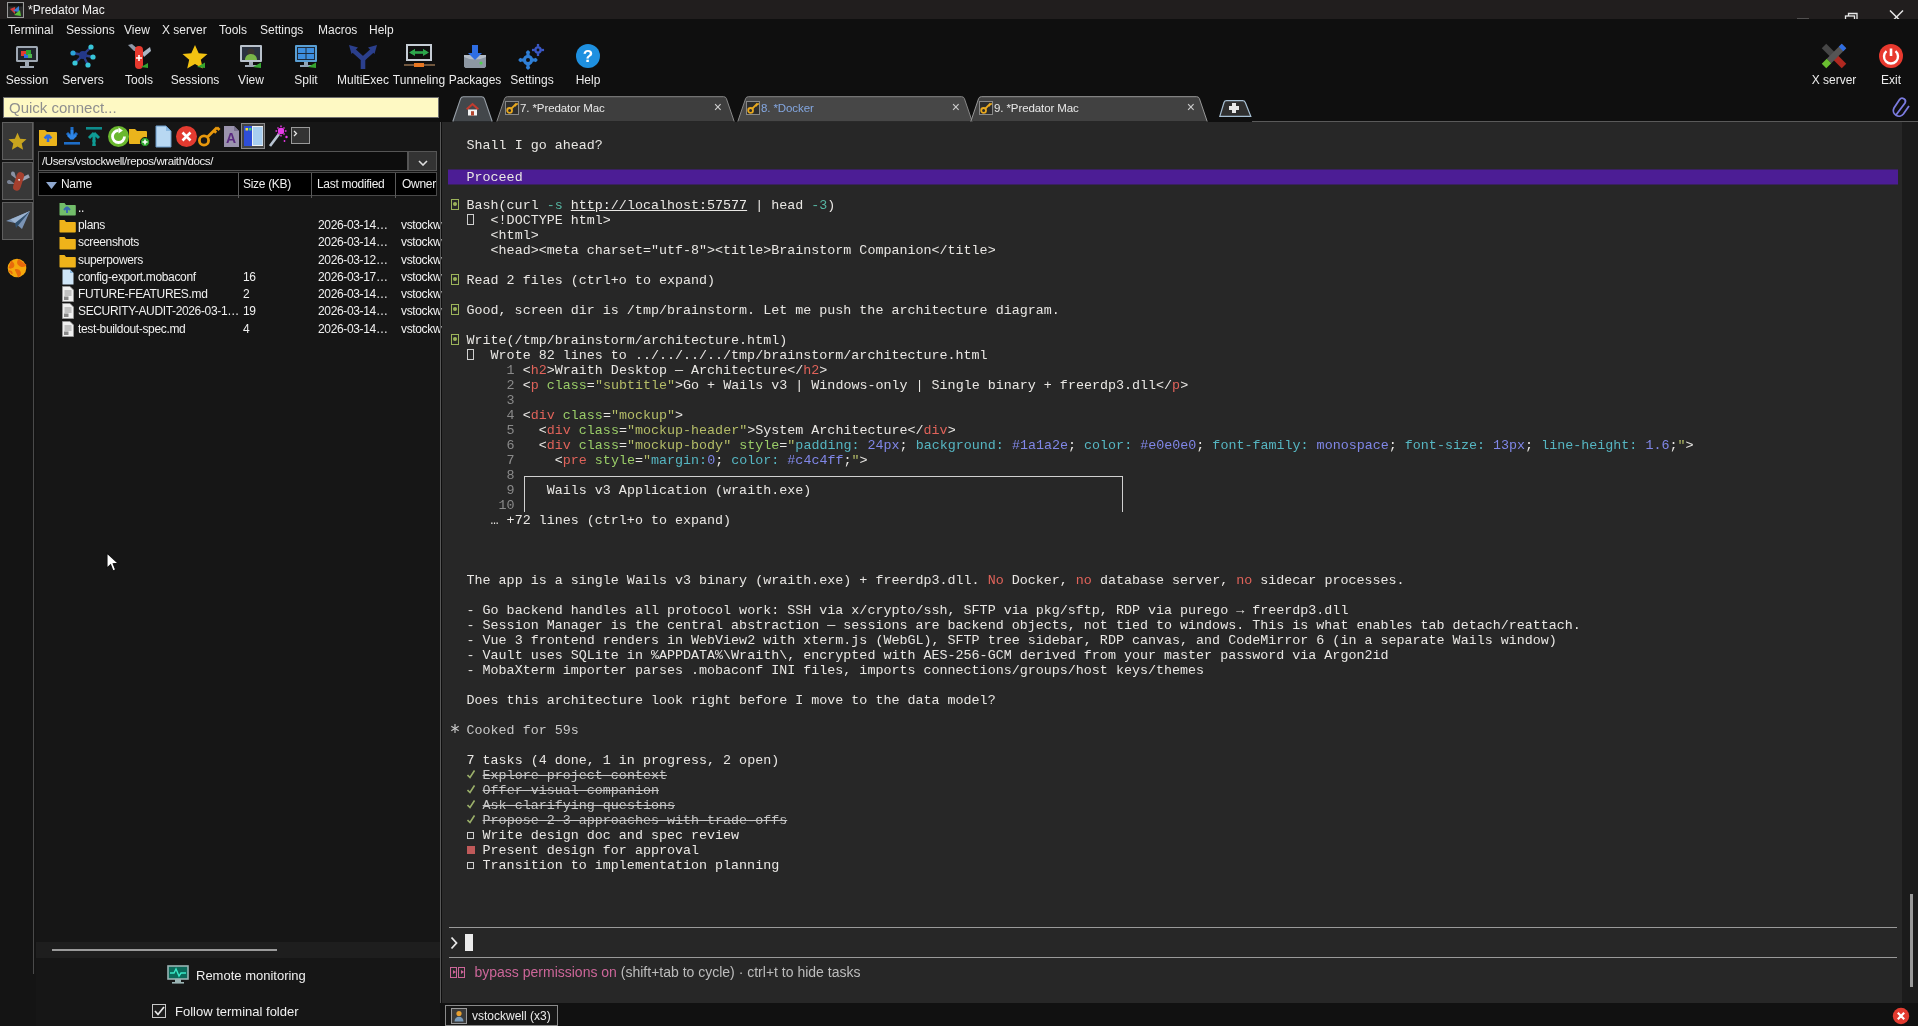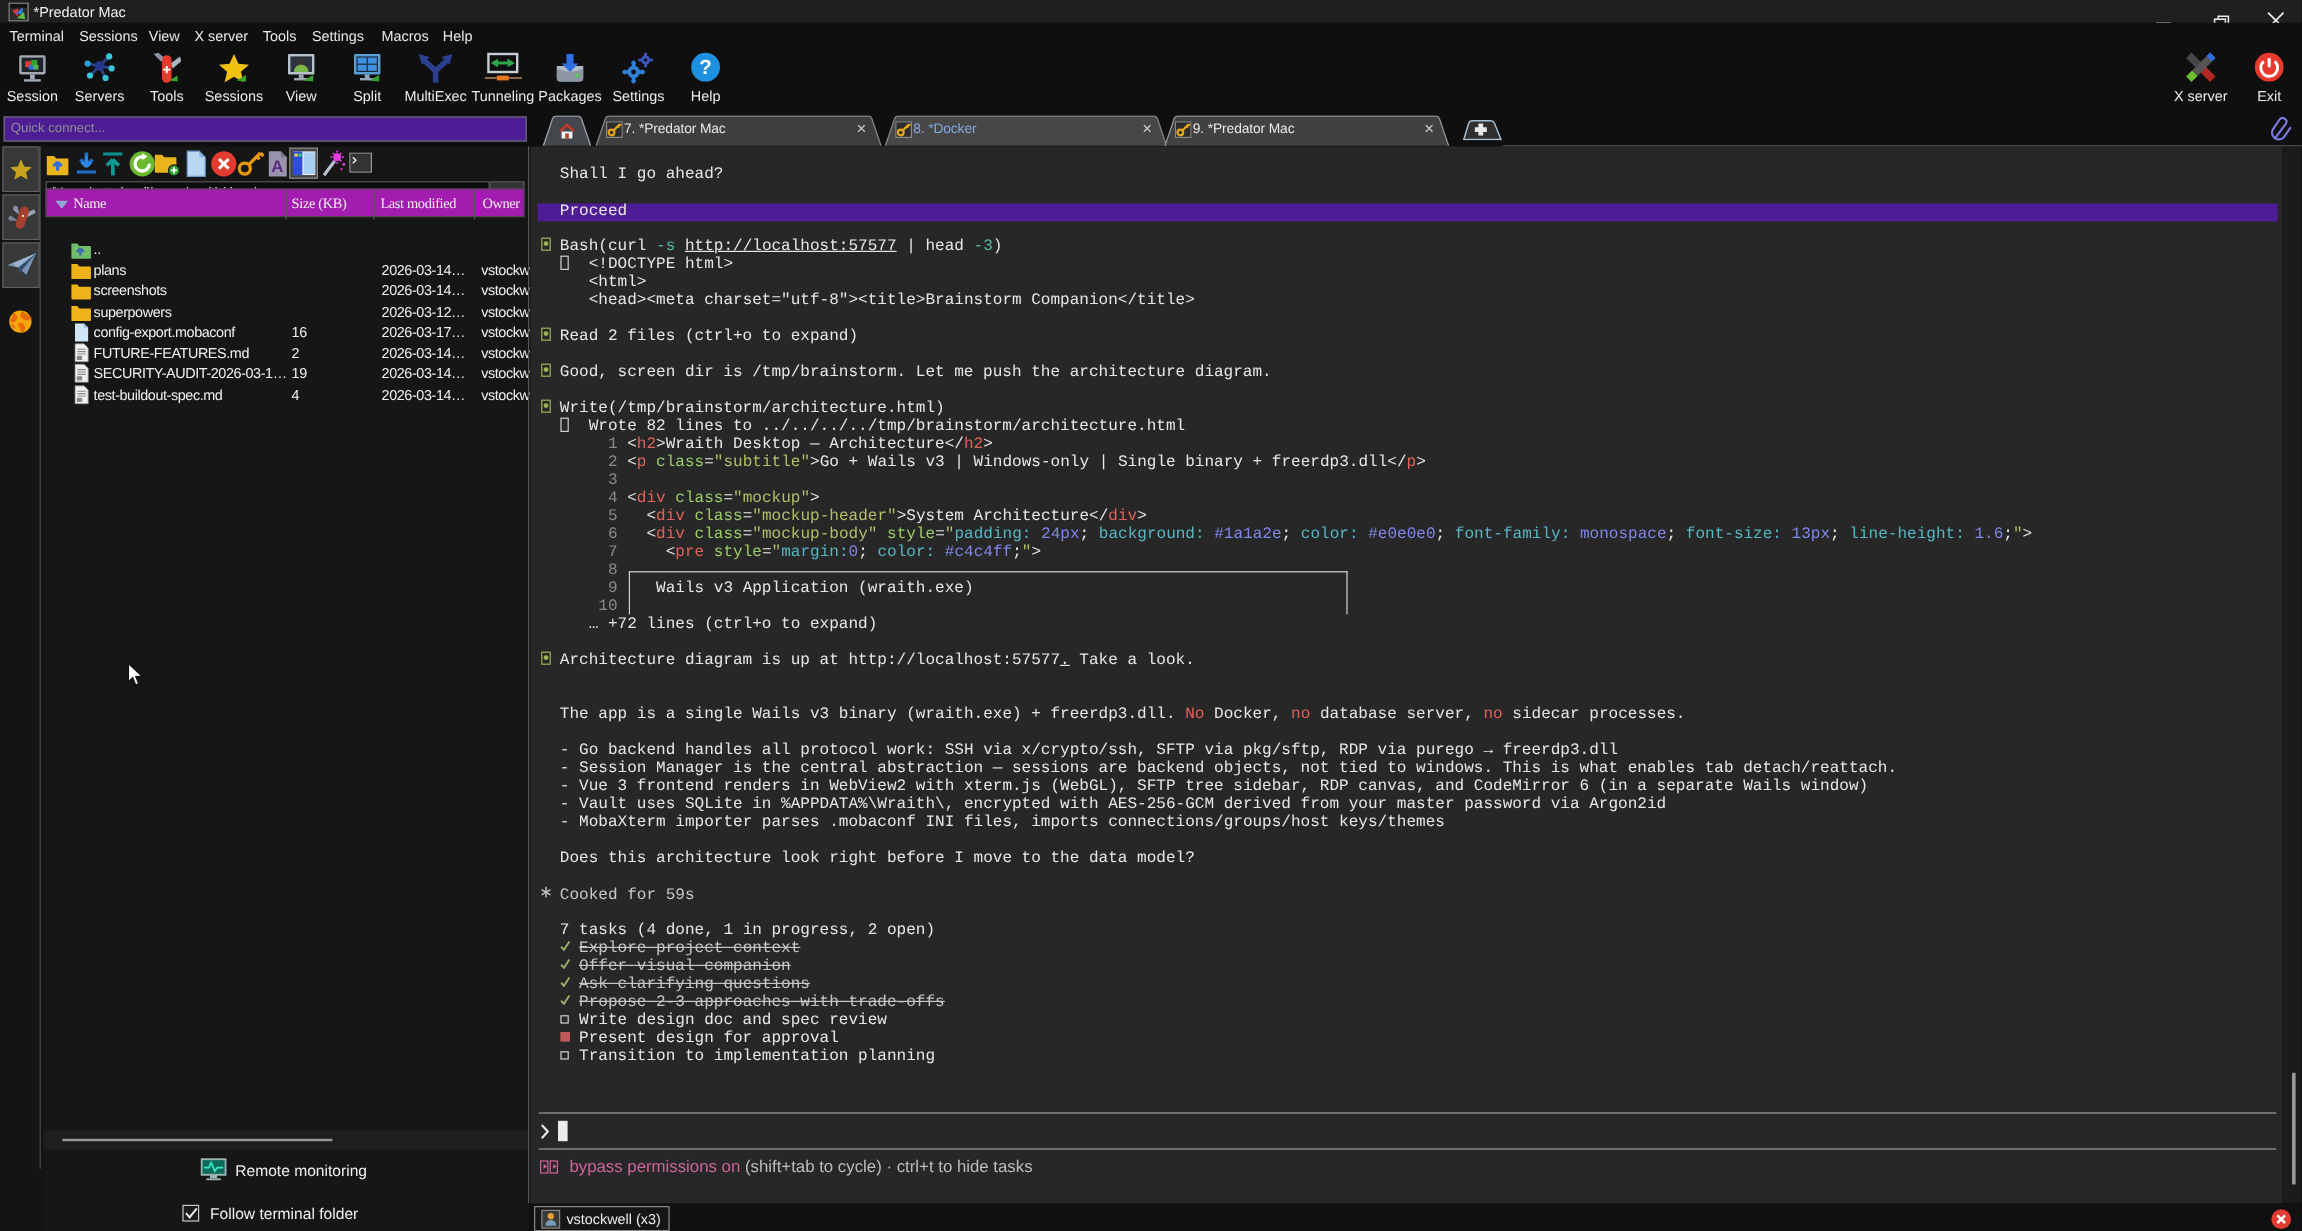--- a/index.html
+++ b/index.html
@@ -5,33 +5,33 @@
 .abs { position:absolute; }
 #titlebar { position:absolute; left:0; top:0; width:1918px; height:19px; background:#211e1e; }
 #title-text { position:absolute; left:28px; top:3px; color:#f2f2f2; font-size:12px; }
 #menubar { position:absolute; left:0; top:19px; width:1918px; height:21px; background:#0f0f0f; }
 .menu { position:absolute; top:4px; color:#eaeaea; font-size:12px; }
 #toolbar { position:absolute; left:0; top:40px; width:1918px; height:52px; background:#0f0f0f; }
 .tbi { position:absolute; top:3px; width:56px; text-align:center; }
 .tbi svg { display:block; margin:0 auto; }
 .tbi .lbl { display:block; margin-top:2px; color:#ececec; font-size:12px; }
 #qcrow { position:absolute; left:0; top:92px; width:1918px; height:30px; background:#0f0f0f; }
-#qc { position:absolute; left:3px; top:5px; width:436px; height:21px; background:#4c1d95; border:1px solid #6e6e6e; color:#8f8f8f; font-size:11px; line-height:19px; padding-left:5px; }
+#qc { position:absolute; left:3px; top:5px; width:436px; height:21px; background:#fef9c3; border:1px solid #6e6e6e; color:#8f8f8f; font-size:15px; line-height:19px; padding-left:5px; }
 
 .tab { position:absolute; top:4px; height:26px; }
 .tab .txt { position:absolute; left:24px; top:6px; font-size:11.5px; color:#e8e8e8; white-space:nowrap; letter-spacing:-0.1px;text-align:center; }
 .tab .x { position:absolute; right:13px; top:3px; font-size:14px; color:#cfcfcf; }
 .keyic { position:absolute; left:9px; top:5px; width:14px; height:14px; }
 
 #leftstrip { position:absolute; left:0; top:122px; width:36px; height:904px; background:#141414; }
 .lcell { position:absolute; left:2px; width:31px; height:38px; background:#383838; border:1px solid #5f5f5f; }
 #sidebar { position:absolute; left:36px; top:122px; width:404px; height:904px; background:#161616; }
 #pathbar { position:absolute; left:2px; top:29px; width:370px; height:20px; background:#0d0d0d; border:1px solid #555; color:#f0f0f0; font-size:11.5px; letter-spacing:-0.4px; line-height:18px; padding-left:3px; }
 #pathdrop { position:absolute; left:372px; top:29px; width:29px; height:20px; background:#333; border:1px solid #555; }
-#thead { position:absolute; left:2px; top:35px; width:399px; height:24px; background:#a21caf; border:1px solid #4a4a4a;font-family:Liberation Serif, serif; }
+#thead { position:absolute; left:2px; top:50px; width:399px; height:24px; background:#000000; border:1px solid #4a4a4a; }
 .th { position:absolute; top:4px; color:#efefef; font-size:12px; letter-spacing:-0.3px; }
 .thd { position:absolute; top:0; width:1px; height:25px; background:#5a5a5a; }
 .frow { position:absolute; left:2px; width:399px; height:18px; color:#f1f1f1; font-size:12px; letter-spacing:-0.35px; }
 .frow .nm { position:absolute; left:40px; top:1px; }
 .frow .sz { position:absolute; left:205px; top:1px; }
 .frow .dt { position:absolute; left:280px; top:1px; }
 .frow .ow { position:absolute; left:363px; top:1px; }
 
 #termdiv { position:absolute; left:440px; top:122px; width:1px; height:881px; background:#585858; }
 #term { position:absolute; left:442px; top:122px; width:1460px; height:881px; background:#272727; }
@@ -535,21 +535,20 @@
 <div><span class="num">       3</span></div>
 <div><span class="num">       4</span> &lt;<span class="tag">div</span> <span class="att">class</span>=<span class="str">"mockup"</span>&gt;</div>
 <div><span class="num">       5</span>   &lt;<span class="tag">div</span> <span class="att">class</span>=<span class="str">"mockup-header"</span>&gt;System Architecture&lt;/<span class="tag">div</span>&gt;</div>
 <div><span class="num">       6</span>   &lt;<span class="tag">div</span> <span class="att">class</span>=<span class="str">"mockup-body"</span> <span class="att">style</span>=<span class="str">"</span><span class="prp">padding:</span> <span class="val">24px</span>; <span class="prp">background:</span> <span class="val">#1a1a2e</span>; <span class="prp">color:</span> <span class="val">#e0e0e0</span>; <span class="prp">font-family:</span> <span class="val">monospace</span>; <span class="prp">font-size:</span> <span class="val">13px</span>; <span class="prp">line-height:</span> <span class="val">1.6</span>;<span class="str">"</span>&gt;</div>
 <div><span class="num">       7</span>     &lt;<span class="tag">pre</span> <span class="att">style</span>=<span class="str">"</span><span class="prp">margin:</span><span class="val">0</span>; <span class="prp">color:</span> <span class="val">#c4c4ff</span>;<span class="str">"</span>&gt;</div>
 <div><span class="num">       8</span></div>
 <div><span class="num">       9</span>    Wails v3 Application (wraith.exe)</div>
 <div><span class="num">      10</span></div>
 <div>     … +72 lines (ctrl+o to expand)</div>
 <div></div>
-<div><span class="rec"></span> Architecture diagram is up at http://localhost:57577<span class="und">.</span> Take a look.</div>
 <div></div>
 <div></div>
 <div>  The app is a single Wails v3 binary (wraith.exe) + freerdp3.dll. <span class="no">No</span> Docker, <span class="no">no</span> database server, <span class="no">no</span> sidecar processes.</div>
 <div></div>
 <div>  - Go backend handles all protocol work: SSH via x/crypto/ssh, SFTP via pkg/sftp, RDP via purego → freerdp3.dll</div>
 <div>  - Session Manager is the central abstraction — sessions are backend objects, not tied to windows. This is what enables tab detach/reattach.</div>
 <div>  - Vue 3 frontend renders in WebView2 with xterm.js (WebGL), SFTP tree sidebar, RDP canvas, and CodeMirror 6 (in a separate Wails window)</div>
 <div>  - Vault uses SQLite in %APPDATA%\Wraith\, encrypted with AES-256-GCM derived from your master password via Argon2id</div>
 <div>  - MobaXterm importer parses .mobaconf INI files, imports connections/groups/host keys/themes</div>
 <div></div>

